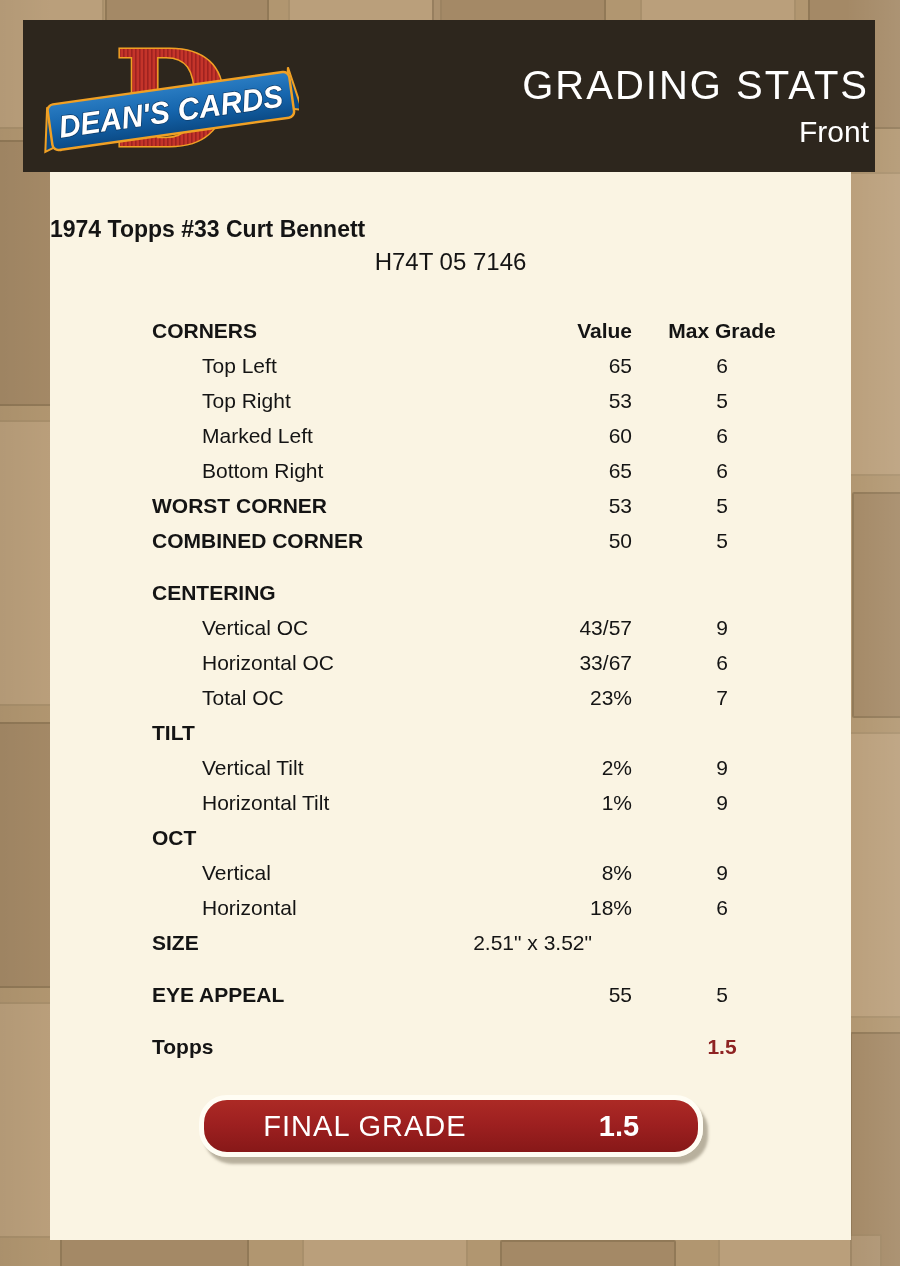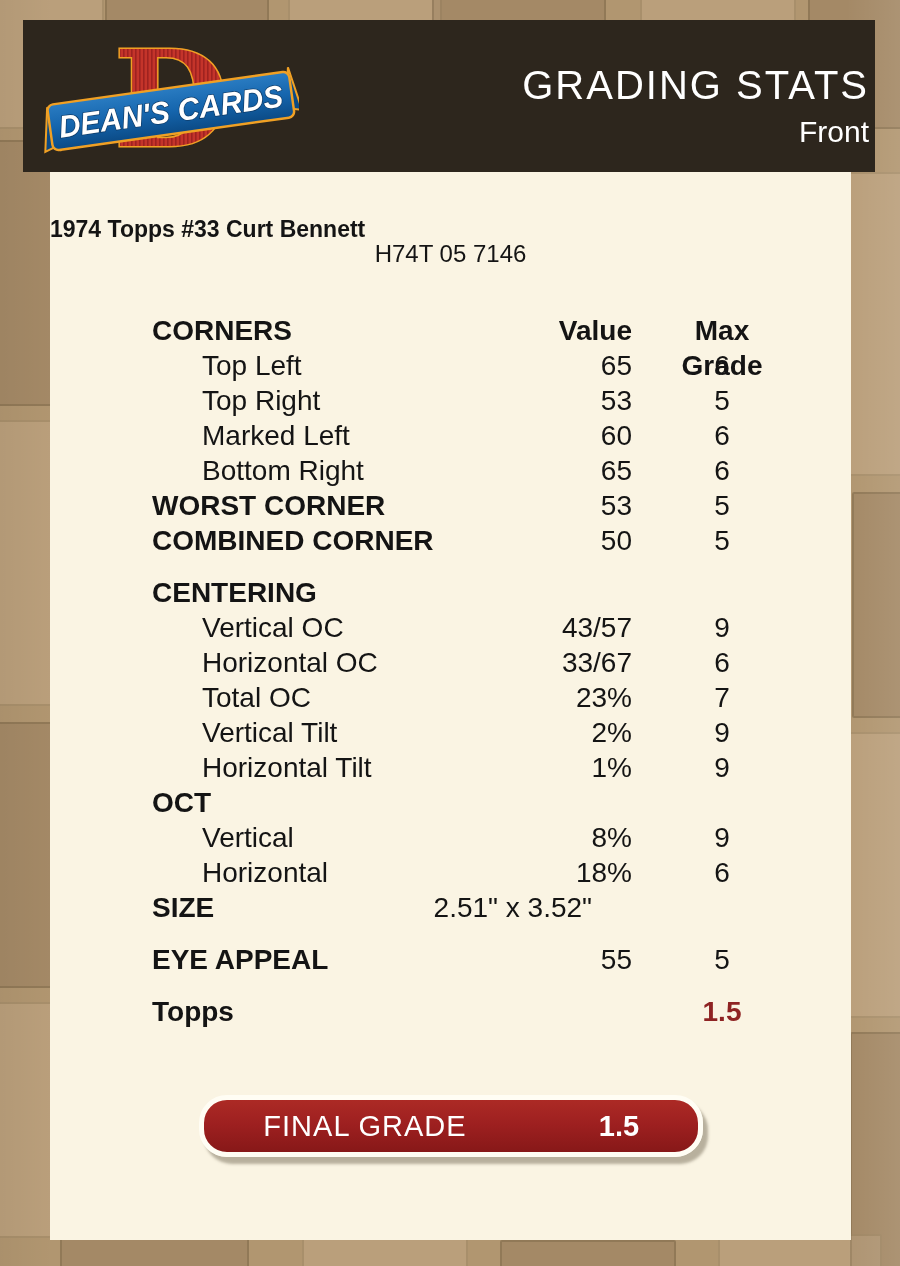--- a/index.html
+++ b/index.html
@@ -45,26 +45,26 @@
     background:var(--header-bg,#2d261d);z-index:2;
   }
   .header-text{position:absolute;left:250px;right:6px;top:40px;text-align:right;color:#ffffff;}
   .header-title{font-size:40px;line-height:50px;letter-spacing:2px;font-weight:normal;}
   .header-subtitle{font-size:30px;line-height:44px;font-weight:normal;}
   .logo{position:absolute;left:20px;top:10px;width:256px;height:140px;}
 
   
   .card-title{position:absolute;top:184px;left:0;width:100%;text-align:left;
     font-size:23px;font-weight:bold;line-height:30px;color:#141414;}
-  .card-serial{position:absolute;top:208px;left:0;width:100%;text-align:center;
+  .card-serial{position:absolute;top:216px;left:0;width:100%;text-align:center;
     font-size:24px;font-weight:normal;line-height:32px;color:#141414;}
 
   
   .stats{position:absolute;left:102px;top:283px;width:660px;}
-  .trow{position:relative;height:35px;line-height:35px;font-size:28px;color:#141414;}
+  .trow{position:relative;height:35px;line-height:35px;font-size:21px;color:#141414;}
   .trow.gap{margin-top:17px;}
   .tlabel{display:block;font-weight:bold;white-space:nowrap;}
   .trow.sub .tlabel{font-weight:normal;padding-left:50px;}
   .tvalue{position:absolute;left:330px;top:0;width:150px;text-align:right;font-weight:normal;}
   .tvalue.wide{left:240px;width:200px;}
   .tmax{position:absolute;left:500px;top:0;width:140px;text-align:center;font-weight:normal;}
   .trow.columns .tvalue,.trow.columns .tmax{font-weight:bold;}
   .tmax.max-red{color:var(--marked-red,#8e2323);font-weight:bold;}
 
   
@@ -157,20 +157,25 @@
   </div>
       <div class="trow sub">
     <span class="tlabel">Horizontal OC</span>
     <span class="tvalue">33/67</span>
     <span class="tmax">6</span>
   </div>
       <div class="trow sub">
     <span class="tlabel">Total OC</span>
     <span class="tvalue">23%</span>
     <span class="tmax">7</span>
+  </div>
+      <div class="trow bold">
+    <span class="tlabel">TILT</span>
+    <span class="tvalue"></span>
+    <span class="tmax"></span>
   </div>
       <div class="trow sub">
     <span class="tlabel">Vertical Tilt</span>
     <span class="tvalue">2%</span>
     <span class="tmax">9</span>
   </div>
       <div class="trow sub">
     <span class="tlabel">Horizontal Tilt</span>
     <span class="tvalue">1%</span>
     <span class="tmax">9</span>

